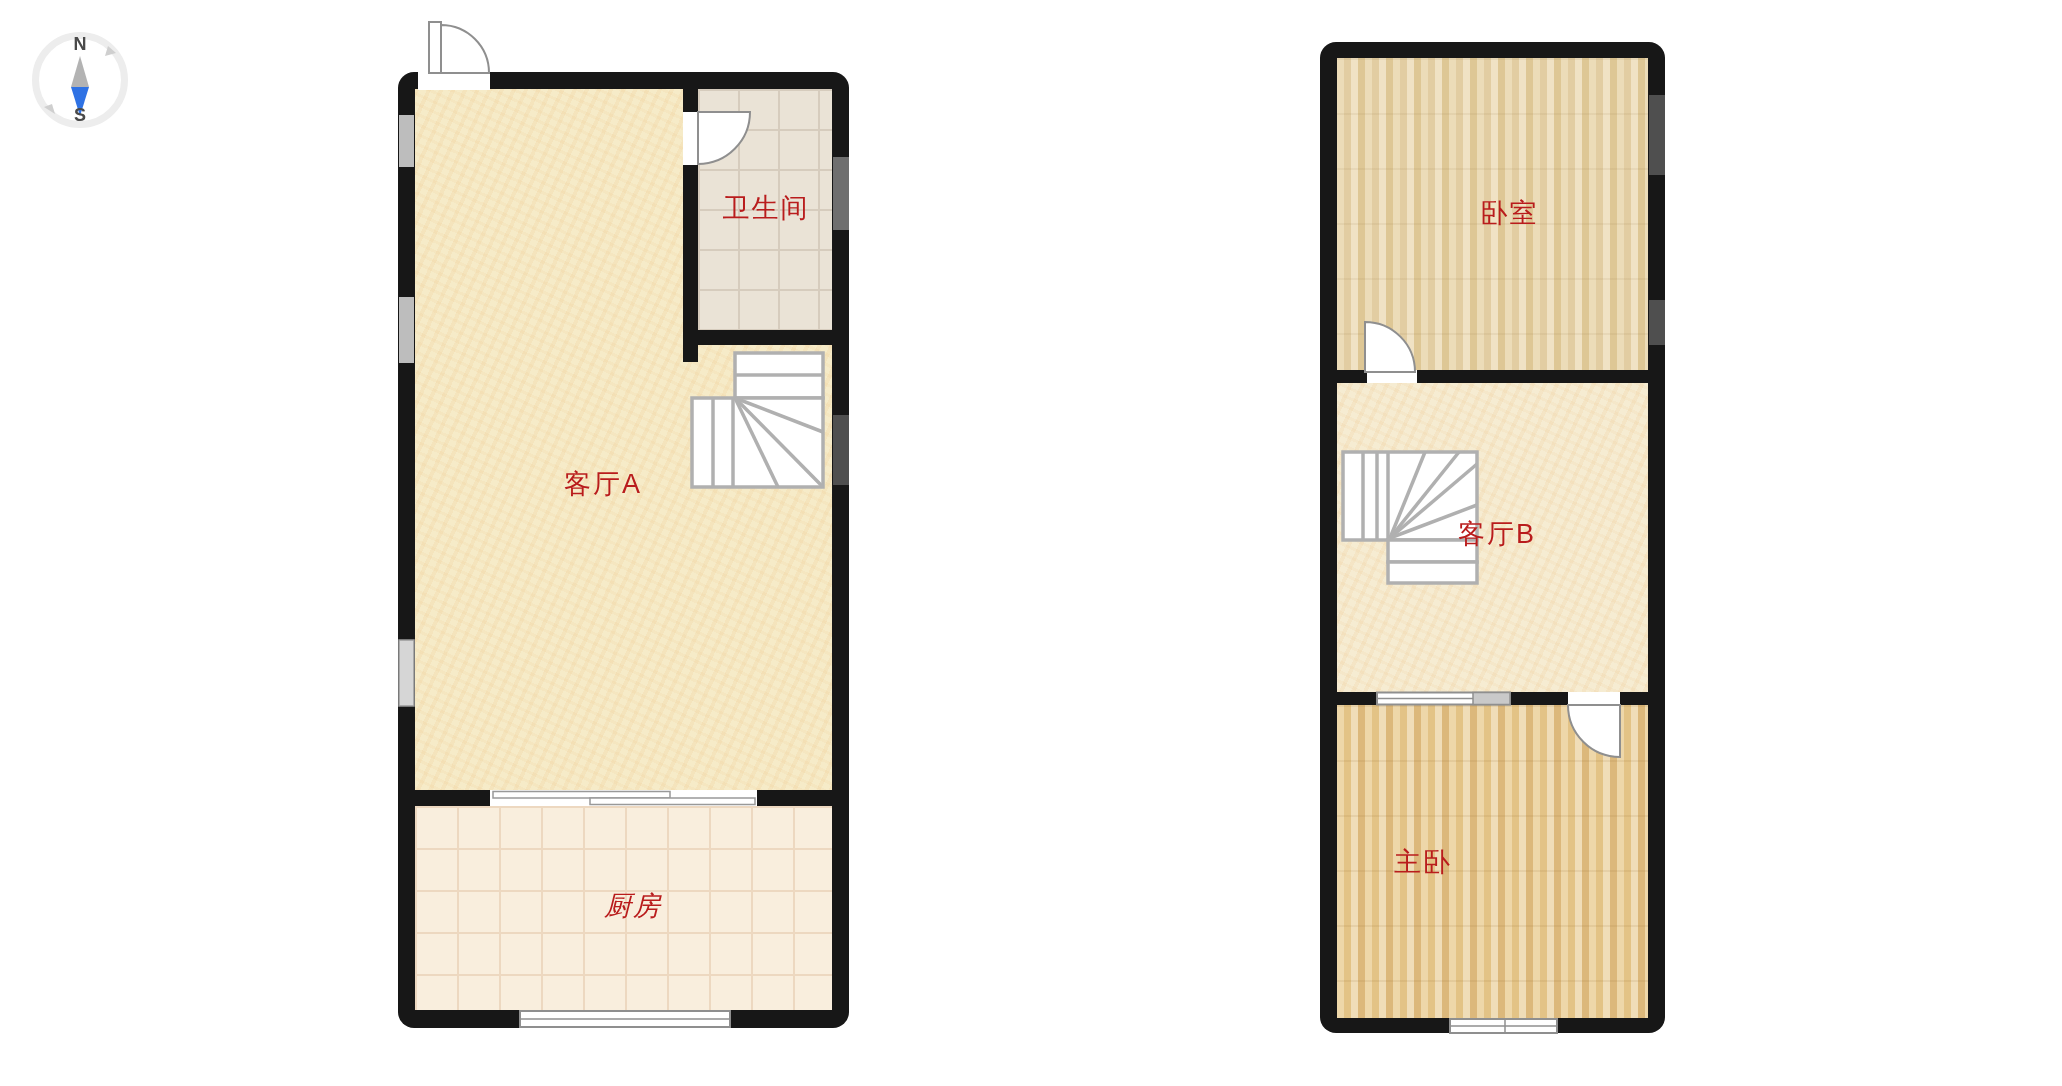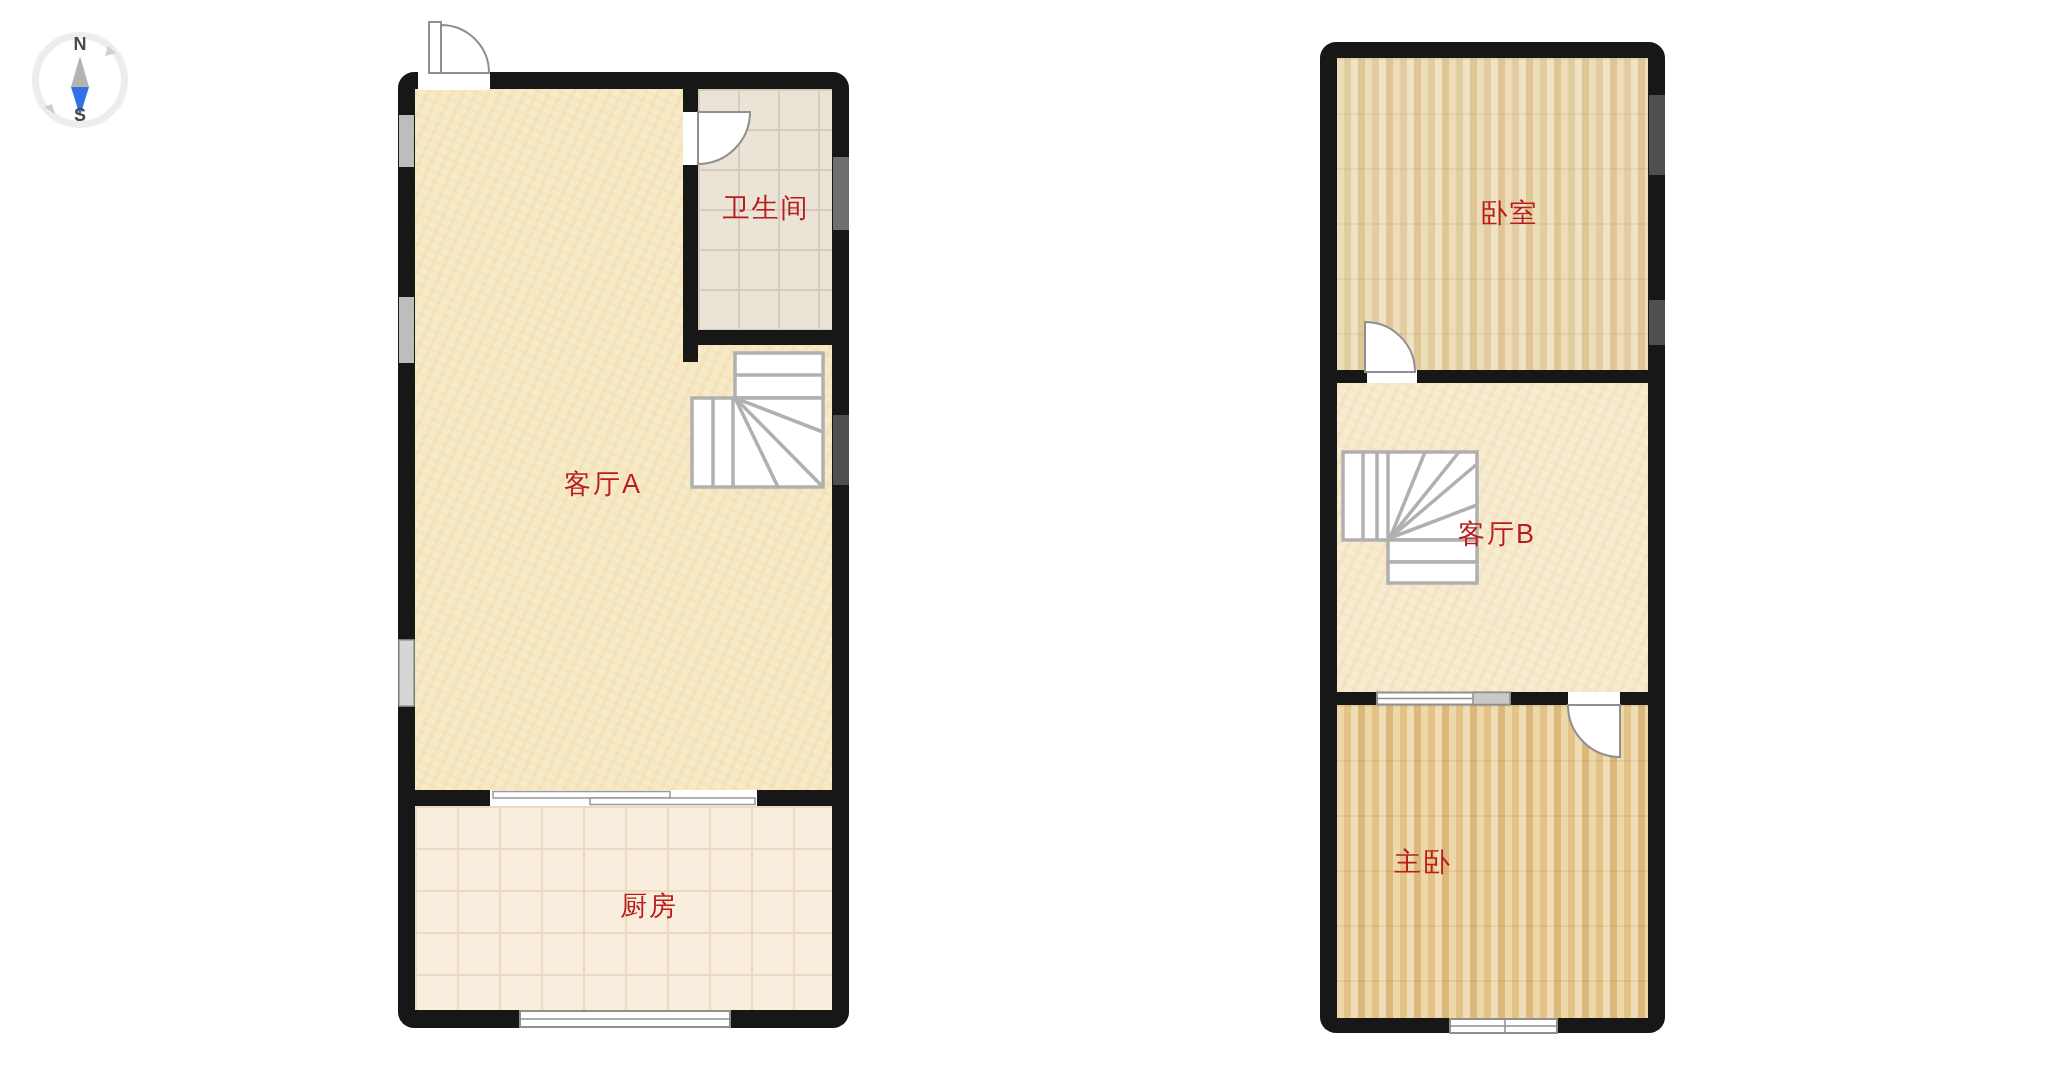--- a/index.html
+++ b/index.html
@@ -151,18 +151,18 @@
       <line x1="1377" y1="698.5" x2="1510" y2="698.5" stroke="#8f8f8f" stroke-width="1.5"></line>
       <rect x="1473" y="692.5" width="37" height="12" fill="#c9c9c9" stroke="#8f8f8f" stroke-width="1.5"></rect>
       <rect x="1450" y="1019" width="107" height="14" fill="#ffffff" stroke="#8f8f8f" stroke-width="2"></rect>
       <line x1="1450" y1="1026" x2="1557" y2="1026" stroke="#8f8f8f" stroke-width="1.5"></line>
       <line x1="1505" y1="1019" x2="1505" y2="1033" stroke="#8f8f8f" stroke-width="1.5"></line>
     </g>
   </svg>
 
   <div class="room-label" style="left:603px;top:484px;">客厅A</div>
   <div class="room-label" style="left:766px;top:208px;">卫生间</div>
-  <div class="room-label" style="left:649px;top:906px;">厨房</div>
+  <div class="room-label" style="left:633px;top:906px;font-style:italic;">厨房</div>
   <div class="room-label" style="left:1492px;top:213px;padding-left:35px;">卧室</div>
   <div class="room-label" style="left:1497px;top:534px;">客厅B</div>
   <div class="room-label" style="left:1423px;top:862px;">主卧</div>
 
 </div>
 
 </body></html>

